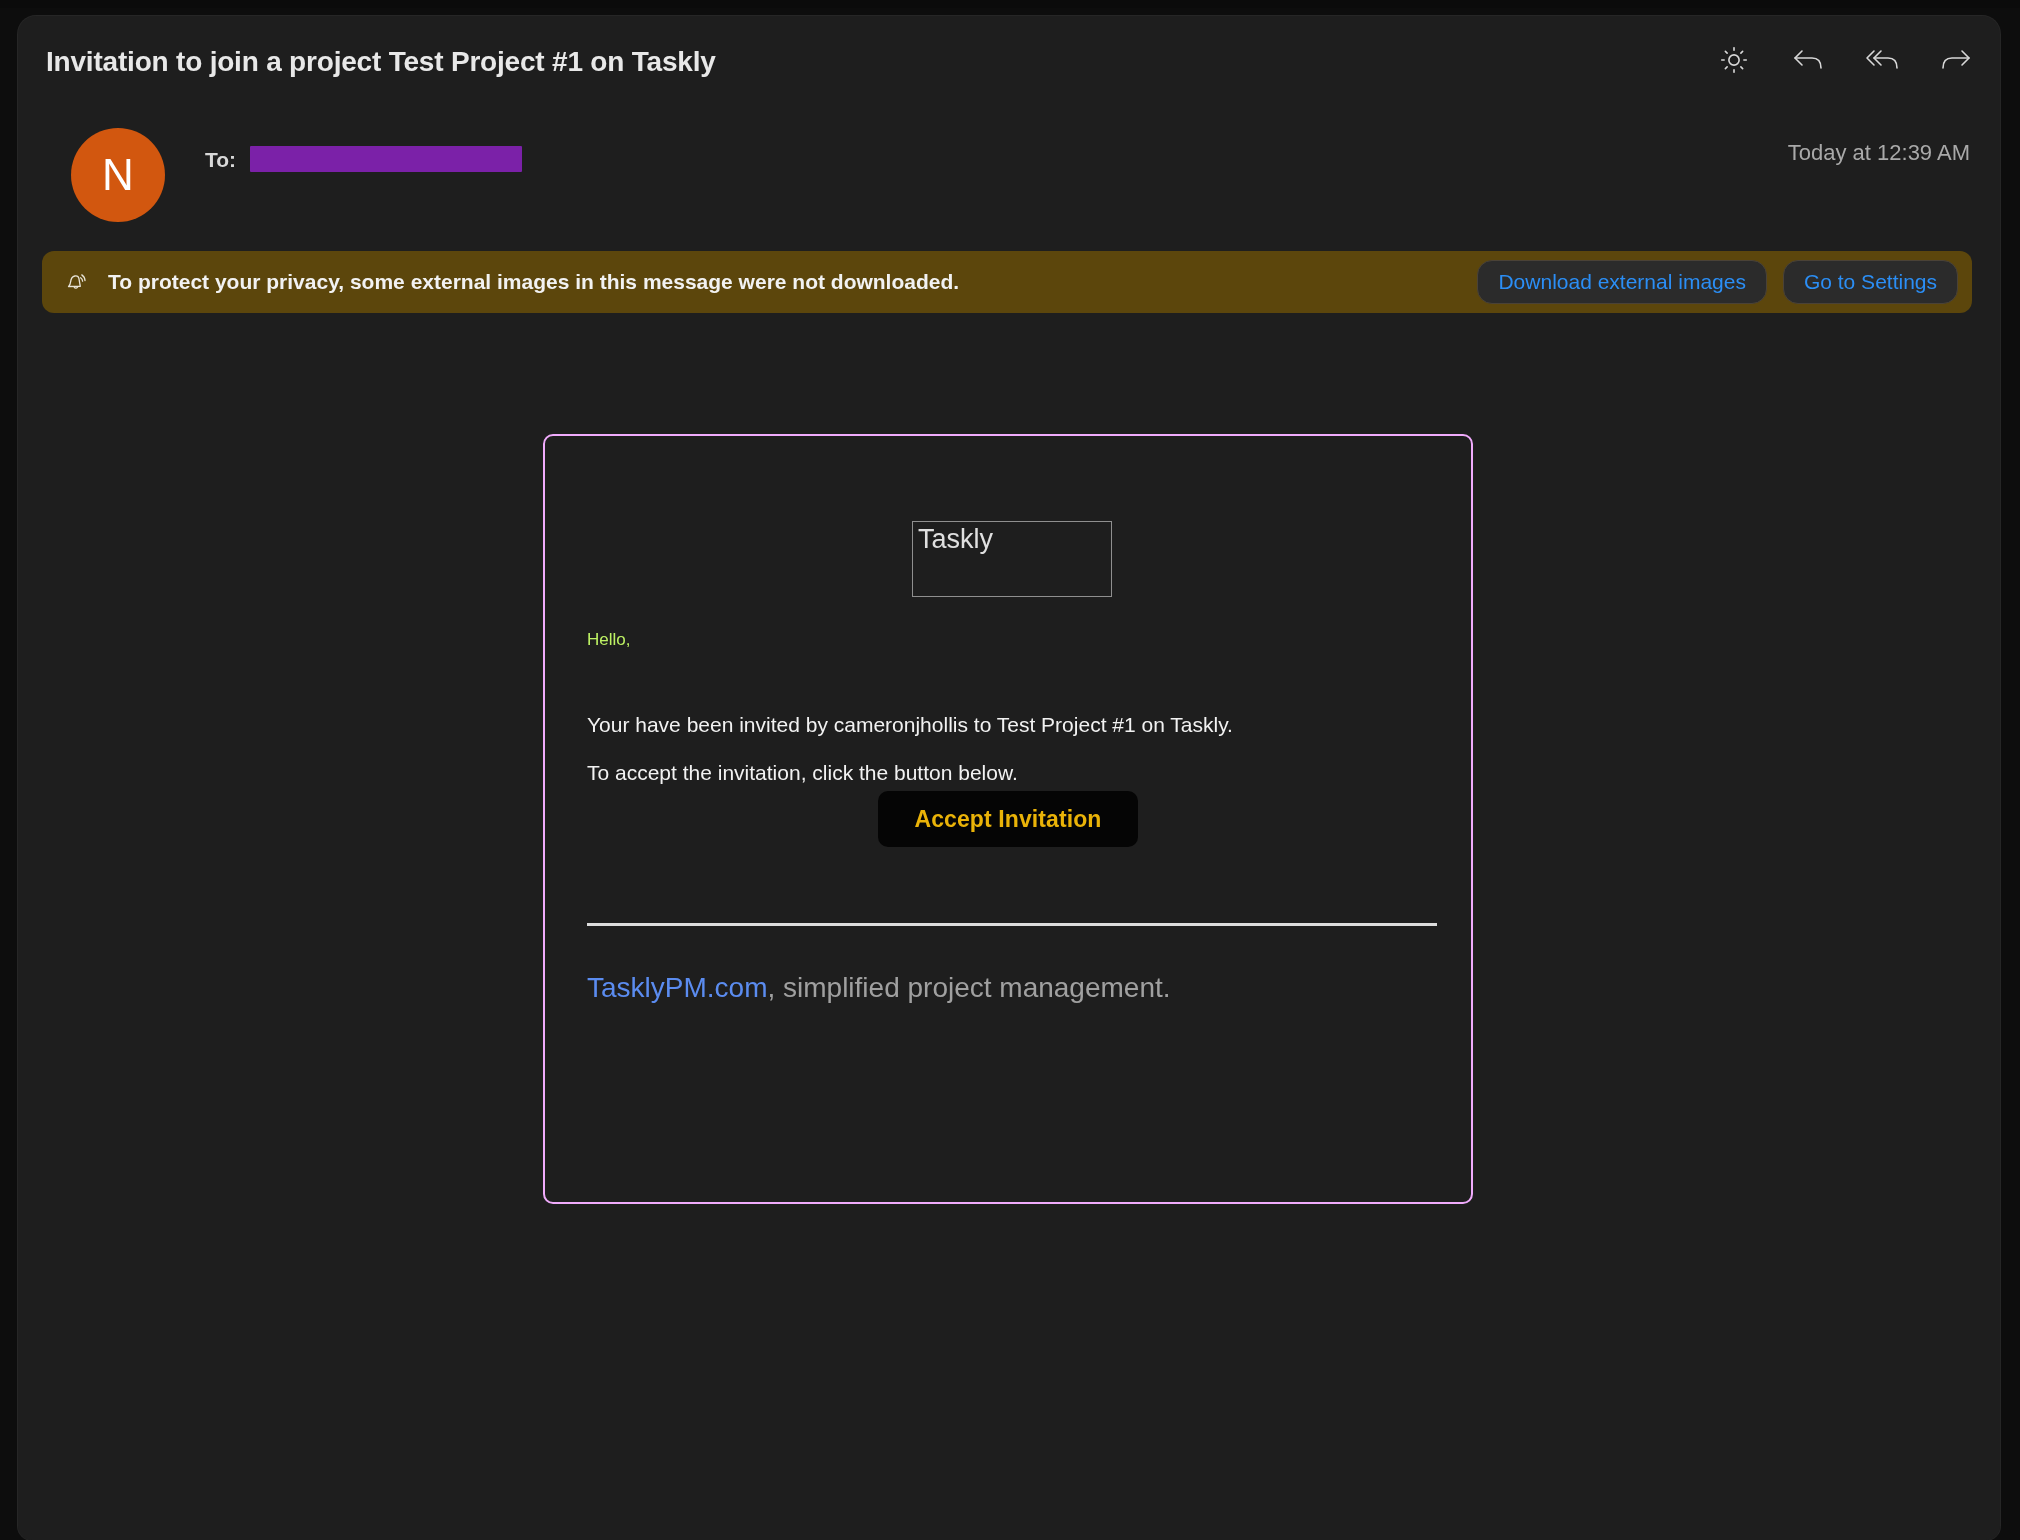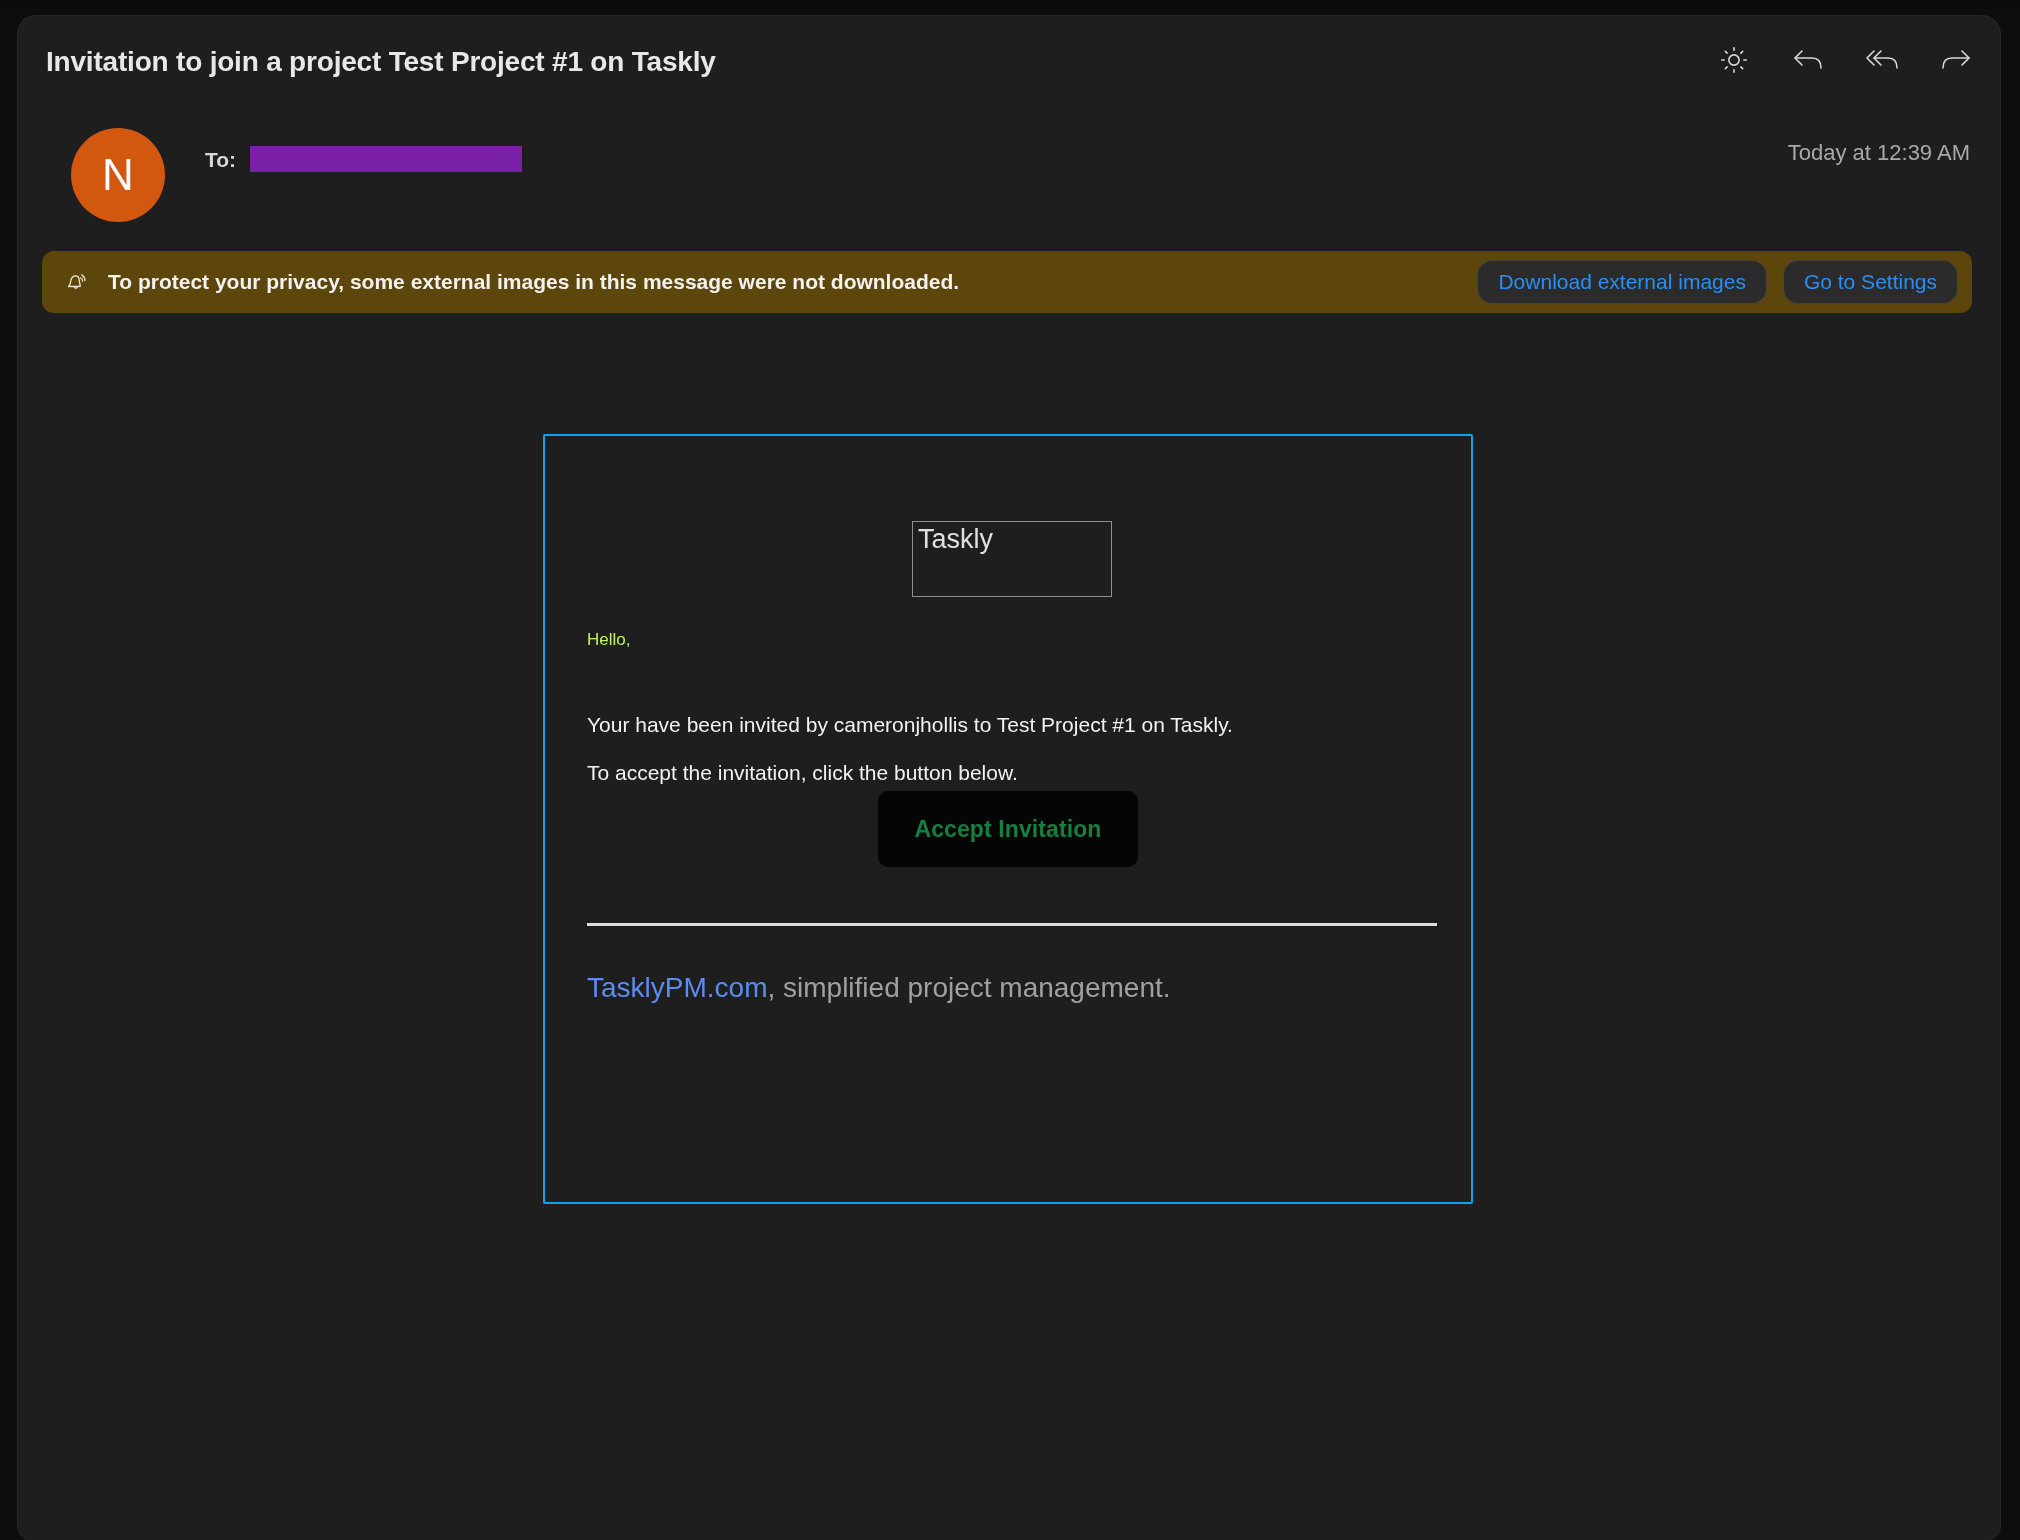--- a/index.html
+++ b/index.html
@@ -209,22 +209,22 @@
     background: #1e1e1e;
     overflow: hidden;
   }
 
   .email-card {
     position: absolute;
     left: 525px;
     top: 118px;
     width: 930px;
     height: 770px;
-    border: 2px solid #0ea5e9;
-    border-radius: 2px;
+    border: 2px solid #f0abfc;
+    border-radius: 10px;
     background: #1e1e1e;
     padding-left: 36px;
   }
 
   .card-content {
     position: absolute;
     left: 42px;
     top: 0;
     right: 42px;
   }
@@ -270,29 +270,29 @@
     position: absolute;
     left: 0;
     right: 0;
     top: 355px;
     display: flex;
     justify-content: center;
   }
 
   .cta-button {
     background: #050505;
-    color: #15803d;
+    color: #eab308;
     border: none;
     border-radius: 10px;
     font-family: "Liberation Sans", sans-serif;
     font-size: 23px;
     font-weight: bold;
     letter-spacing: 0.1px;
     padding: 0 36px;
-    height: 76px;
+    height: 56px;
     cursor: pointer;
   }
 
   .divider {
     position: absolute;
     left: 42px;
     top: 487px;
     width: 850px;
     height: 3px;
     background: #dcdcdc;

